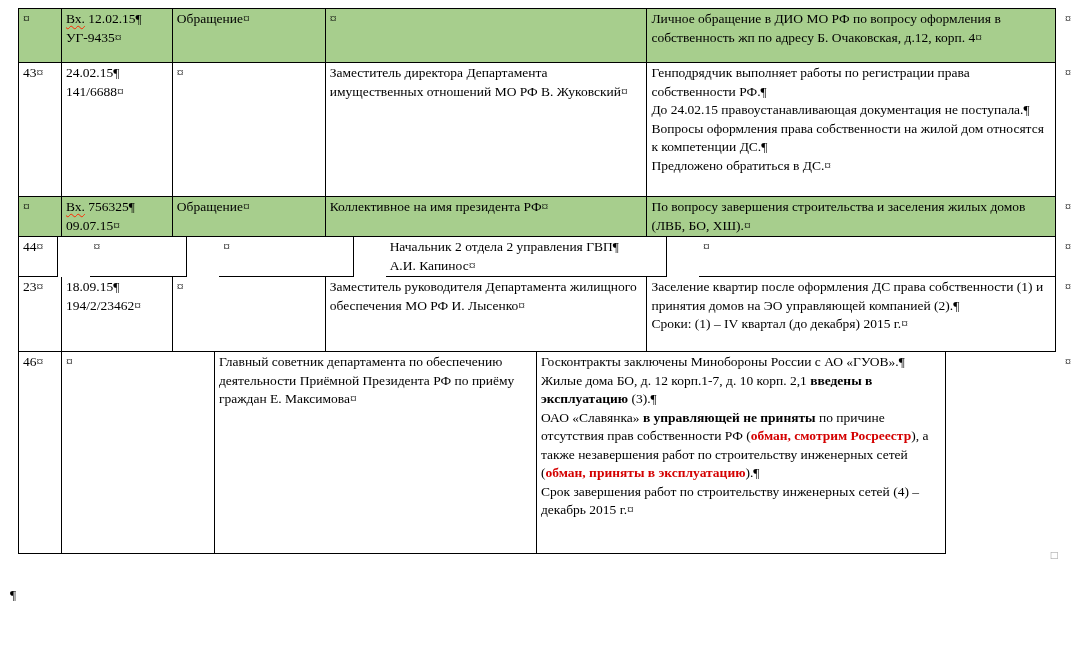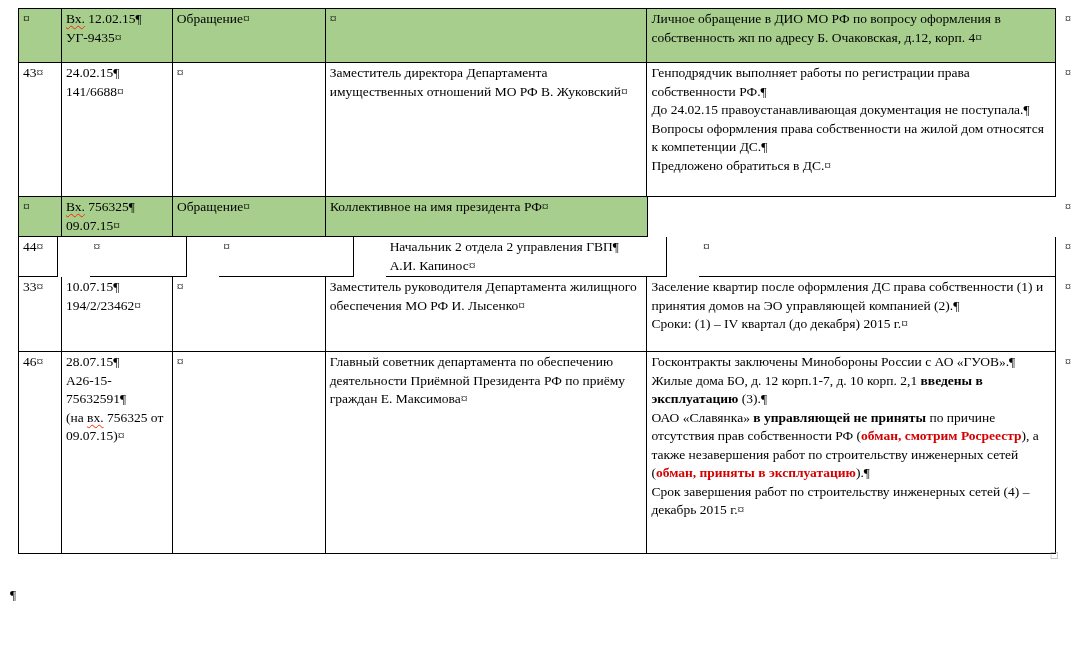--- a/index.html
+++ b/index.html
@@ -84,49 +84,47 @@
 Предложено обратиться в ДС.¤</span></div>
         <span class="row-mark">¤</span>
       </div>
 
       <div class="row green h37">
         <div class="cell c1"><span>¤</span></div>
         <div class="cell c2"><span class="wavy">Вх.</span><span> 756325¶
 09.07.15¤</span></div>
         <div class="cell c3"><span>Обращение¤</span></div>
         <div class="cell c4"><span>Коллективное на имя президента РФ¤</span></div>
+        <div class="cell c5"><span>По вопросу завершения строительства и заселения жилых домов (ЛВБ, БО, ХШ).¤</span></div>
         <span class="row-mark">¤</span>
       </div>
 
       <div class="row h38">
         <div class="cell c1"><span>44¤</span></div>
         <div class="cell c2"><span>¤</span></div>
         <div class="cell c3"><span>¤</span></div>
         <div class="cell c4"><span>Начальник 2 отдела 2 управления ГВП¶
 А.И. Капинос¤</span></div>
         <div class="cell c5"><span>¤</span></div>
         <span class="row-mark">¤</span>
       </div>
 
       <div class="row h75">
-        <div class="cell c1"><span>33¤</span></div>
-        <div class="cell c2"><span>10.07.15¶
+        <div class="cell c1"><span>23¤</span></div>
+        <div class="cell c2"><span>18.09.15¶
 194/2/23462¤</span></div>
         <div class="cell c3"><span>¤</span></div>
         <div class="cell c4"><span>Заместитель руководителя Департамента жилищного обеспечения МО РФ И. Лысенко¤</span></div>
         <div class="cell c5"><span>Заселение квартир после оформления ДС права собственности (1) и принятия домов на ЭО управляющей компанией (2).¶
 Сроки: (1) – IV квартал (до декабря) 2015 г.¤</span></div>
         <span class="row-mark">¤</span>
       </div>
 
       <div class="row h202">
         <div class="cell c1"><span>46¤</span></div>
-        <div class="cell c2"><span>28.07.15¶
-А26-15-75632591¶
-(на </span><span class="wavy">вх.</span><span> 756325 от 09.07.15)¤</span></div>
         <div class="cell c3"><span>¤</span></div>
         <div class="cell c4"><span>Главный советник департамента по обеспечению деятельности Приёмной Президента РФ по приёму граждан Е. Максимова¤</span></div>
         <div class="cell c5"><span>Госконтракты заключены Минобороны России с АО «ГУОВ».¶
 Жилые дома БО, д. 12 корп.1-7, д. 10 корп. 2,1 </span><span class="bold">введены в эксплуатацию</span><span> (3).¶
 ОАО «Славянка» </span><span class="bold">в управляющей не приняты</span><span> по причине отсутствия прав собственности РФ (</span><span class="bold red">обман, смотрим Росреестр</span><span>), а также незавершения работ по строительству инженерных сетей (</span><span class="bold red">обман, приняты в эксплуатацию</span><span>).¶
 Срок завершения работ по строительству инженерных сетей (4) – декабрь 2015 г.¤</span></div>
         <span class="row-mark">¤</span>
       </div>
 
     </div>

